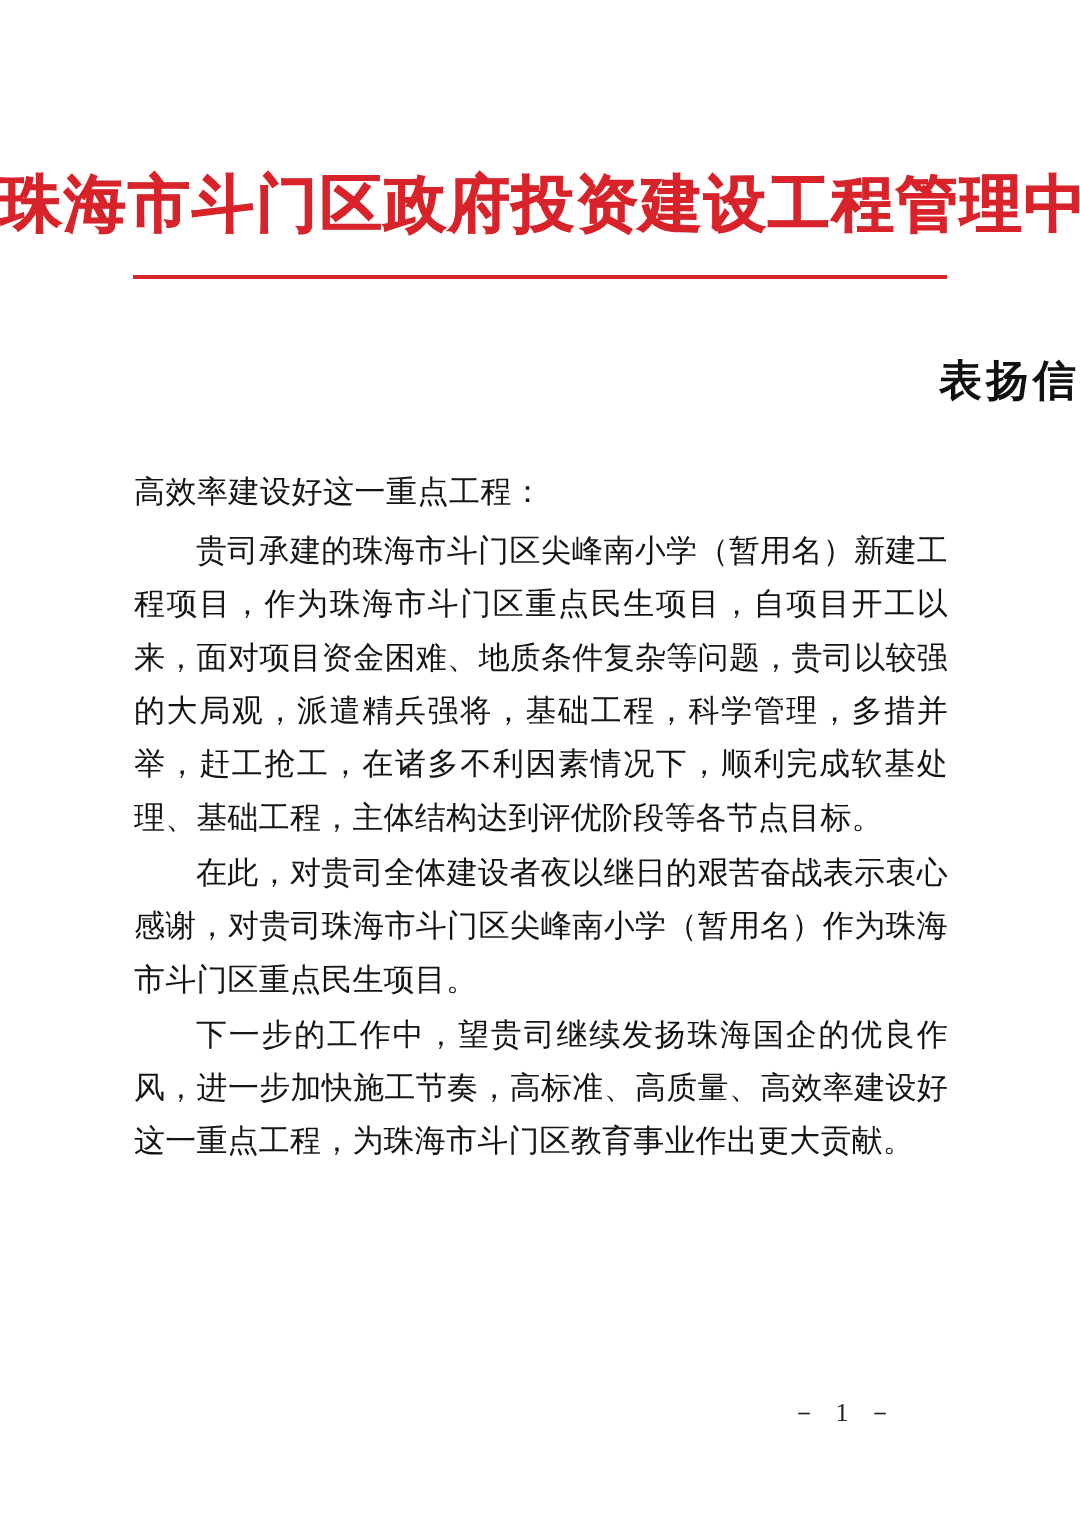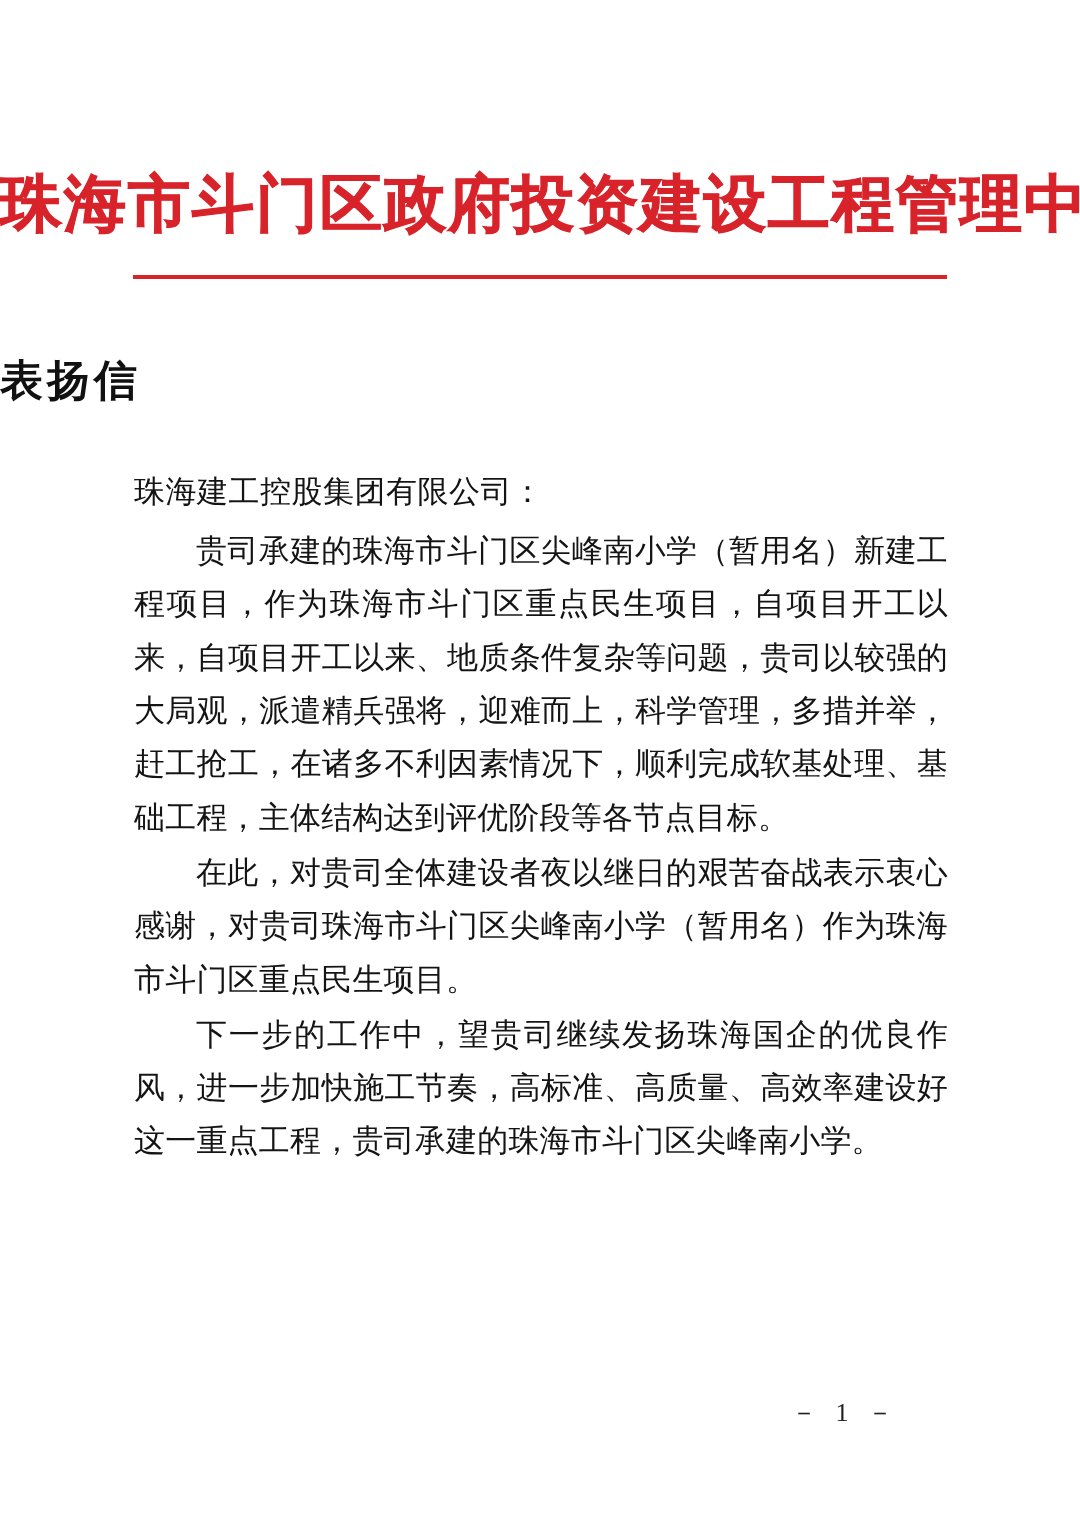--- a/index.html
+++ b/index.html
@@ -43,21 +43,21 @@
     margin: 36px auto 0 auto;
     width: 814px;
     height: 4px;
     background: #d8232a;
   }
   .doc-title {
     position: absolute;
     top: 352px;
     left: 0;
     width: 1080px;
-    text-align: left;
+    text-align: right;
     font-family: "DejaVu Serif", "Liberation Serif", serif;
     font-weight: bold;
     font-size: 43px;
     letter-spacing: 4px;
     color: #111111;
   }
   .body-block {
     position: absolute;
     top: 468px;
     left: 134px;
@@ -103,26 +103,26 @@
 <div class="page">
 
   <div class="letterhead">
     <div class="letterhead-title">珠海市斗门区政府投资建设工程管理中心</div>
     <div class="letterhead-rule"></div>
   </div>
 
   <div class="doc-title">表扬信</div>
 
   <div class="body-block">
-    <div class="salutation">珠海建工控股集团有限公司：</div>
+    <div class="salutation">高效率建设好这一重点工程：</div>
 
-    <p class="para">贵司承建的珠海市斗门区尖峰南小学（暂用名）新建工程项目，作为珠海市斗门区重点民生项目，自项目开工以来，自项目开工以来、地质条件复杂等问题，贵司以较强的大局观，派遣精兵强将，迎难而上，科学管理，多措并举，赶工抢工，在诸多不利因素情况下，顺利完成软基处理、基础工程，主体结构达到评优阶段等各节点目标。</p>
+    <p class="para">贵司承建的珠海市斗门区尖峰南小学（暂用名）新建工程项目，作为珠海市斗门区重点民生项目，自项目开工以来，面对项目资金困难、地质条件复杂等问题，贵司以较强的大局观，派遣精兵强将，基础工程，科学管理，多措并举，赶工抢工，在诸多不利因素情况下，顺利完成软基处理、基础工程，主体结构达到评优阶段等各节点目标。</p>
 
     <p class="para">在此，对贵司全体建设者夜以继日的艰苦奋战表示衷心感谢，对贵司珠海市斗门区尖峰南小学（暂用名）作为珠海市斗门区重点民生项目。</p>
 
-    <p class="para">下一步的工作中，望贵司继续发扬珠海国企的优良作风，进一步加快施工节奏，高标准、高质量、高效率建设好这一重点工程，贵司承建的珠海市斗门区尖峰南小学。</p>
+    <p class="para">下一步的工作中，望贵司继续发扬珠海国企的优良作风，进一步加快施工节奏，高标准、高质量、高效率建设好这一重点工程，为珠海市斗门区教育事业作出更大贡献。</p>
   </div>
 
   <div class="page-number">
     <span class="pn-inner">－ 1 －</span>
   </div>
 
 </div>
 
 </body></html>

